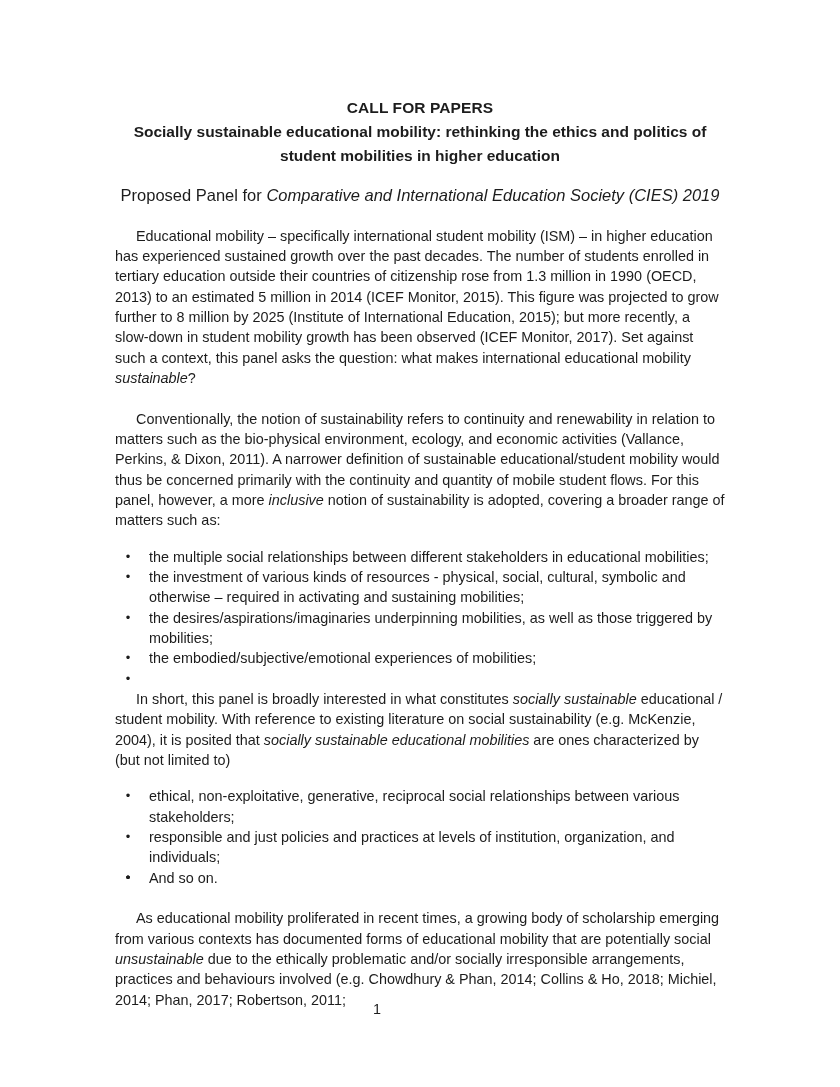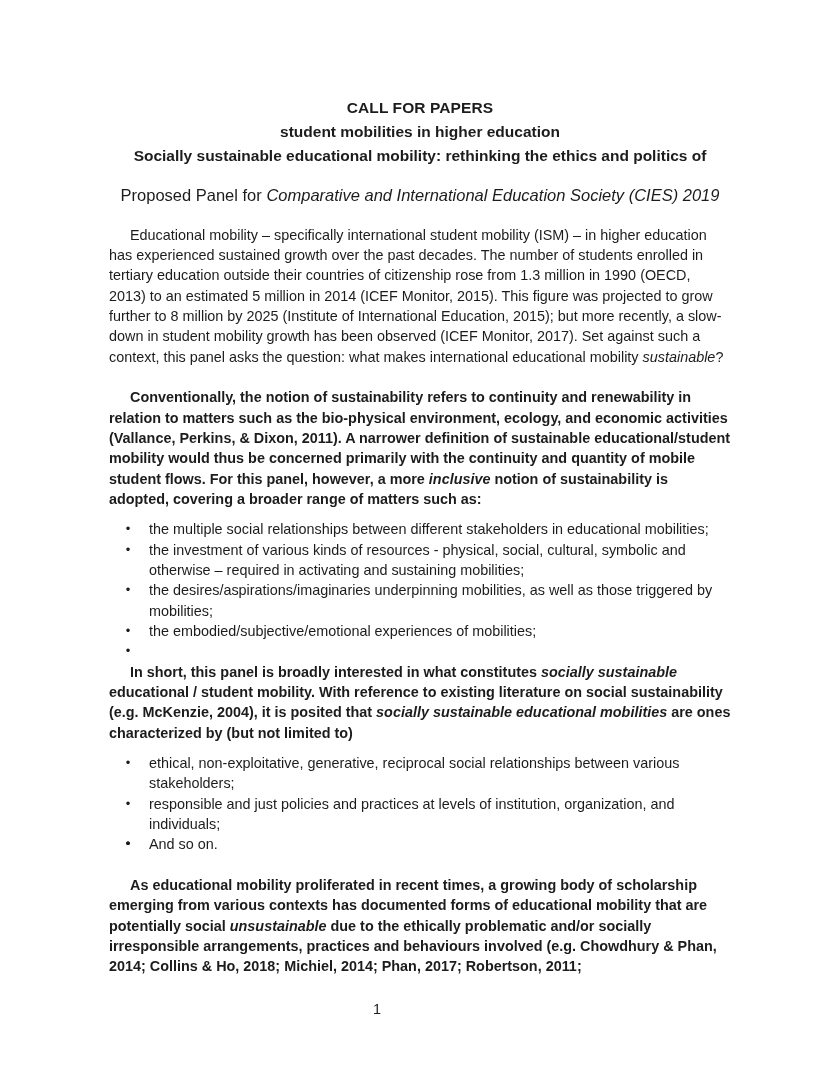--- a/index.html
+++ b/index.html
@@ -60,29 +60,28 @@
     font-size: 16.5px;
     font-weight: normal;
     line-height: 26px;
   }
 
   
   .body-block {
     margin-top: 15px;
   }
   p.para {
-    margin: 10px;
+    margin: 16px;
     font-size: 14.4px;
     line-height: 20.35px;
     text-align: left;
     text-indent: 21px;
   }
   p.para.gap {
     margin-top: 20.3px;
-    font-weight: bold;
   }
   .ital {
     font-style: italic;
   }
 
   ul.blist {
     list-style: none;
     margin: 0;
     padding: 0;
   }
@@ -118,24 +117,24 @@
 </style>
 </head>
 <body>
 
 <div class="page">
   <div class="content">
 
     <div class="heading-block">
       <div class="h-callforpapers">CALL FOR PAPERS</div>
       <div class="h-title">
-        <span>student mobilities in higher education</span>
+        <span>Socially sustainable educational mobility: rethinking the ethics and politics of</span>
       </div>
       <div class="h-title">
-        <span>Socially sustainable educational mobility: rethinking the ethics and politics of</span>
+        <span>student mobilities in higher education</span>
       </div>
       <div class="h-panel"><span>Proposed Panel for </span><span class="ital">Comparative and International Education Society (CIES) 2019</span></div>
     </div>
 
     <div class="body-block">
 
       <p class="para"><span>Educational mobility – specifically international student mobility (ISM) – in higher education has experienced sustained growth over the past decades. The number of students enrolled in tertiary education outside their countries of citizenship rose from 1.3 million in 1990 (OECD, 2013) to an estimated 5 million in 2014 (ICEF Monitor, 2015). This figure was projected to grow further to 8 million by 2025 (Institute of International Education, 2015); but more recently, a slow-down in student mobility growth has been observed (ICEF Monitor, 2017). Set against such a context, this panel asks the question: what makes international educational mobility </span><span class="ital">sustainable</span><span>?</span></p>
 
       <p class="para gap"><span>Conventionally, the notion of sustainability refers to continuity and renewability in relation to matters such as the bio-physical environment, ecology, and economic activities (Vallance, Perkins, &amp; Dixon, 2011). A narrower definition of sustainable educational/student mobility would thus be concerned primarily with the continuity and quantity of mobile student flows. For this panel, however, a more </span><span class="ital">inclusive</span><span> notion of sustainability is adopted, covering a broader range of matters such as:</span></p>
 

